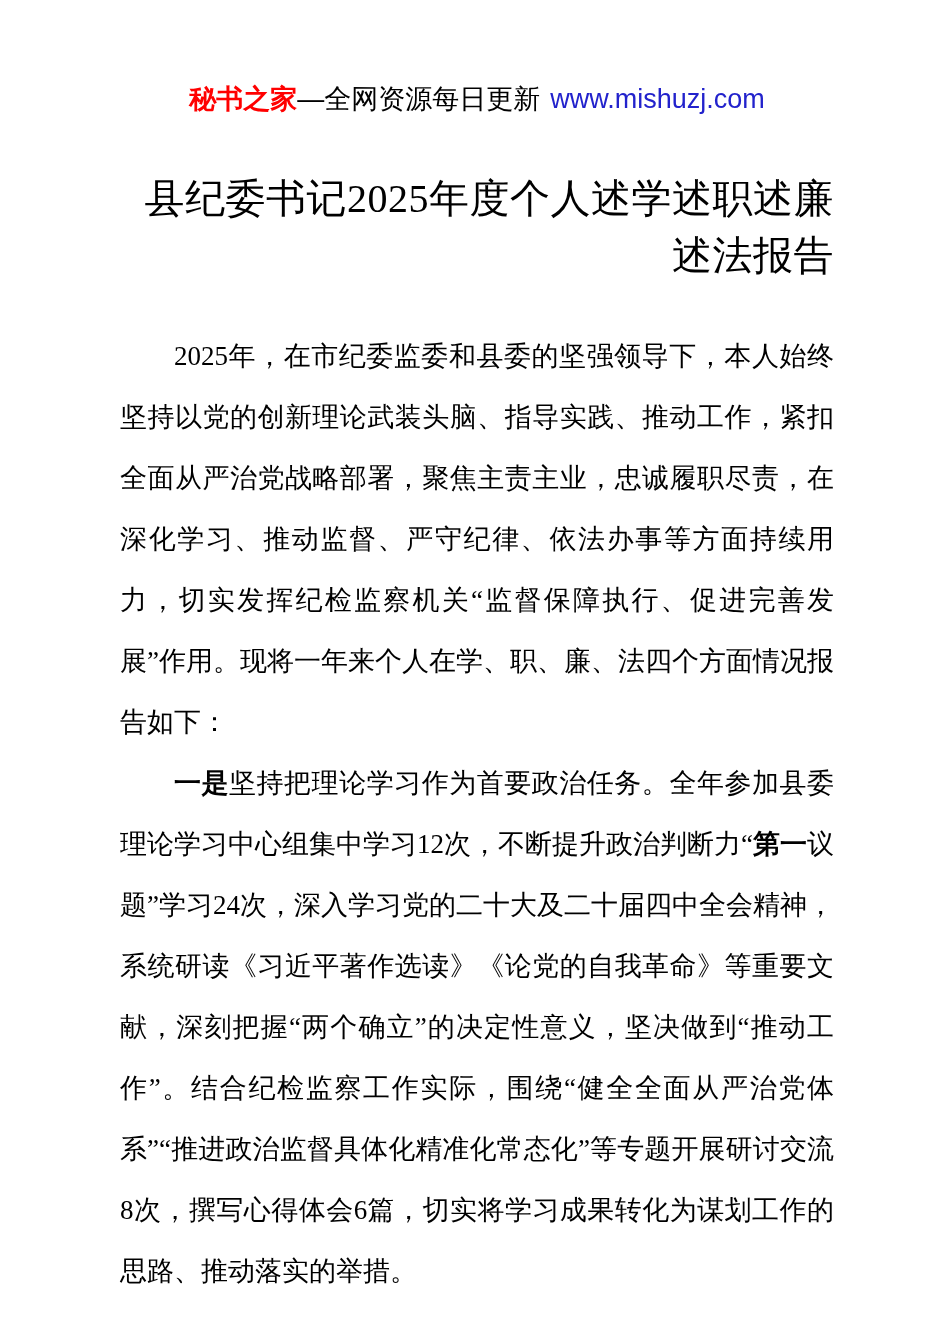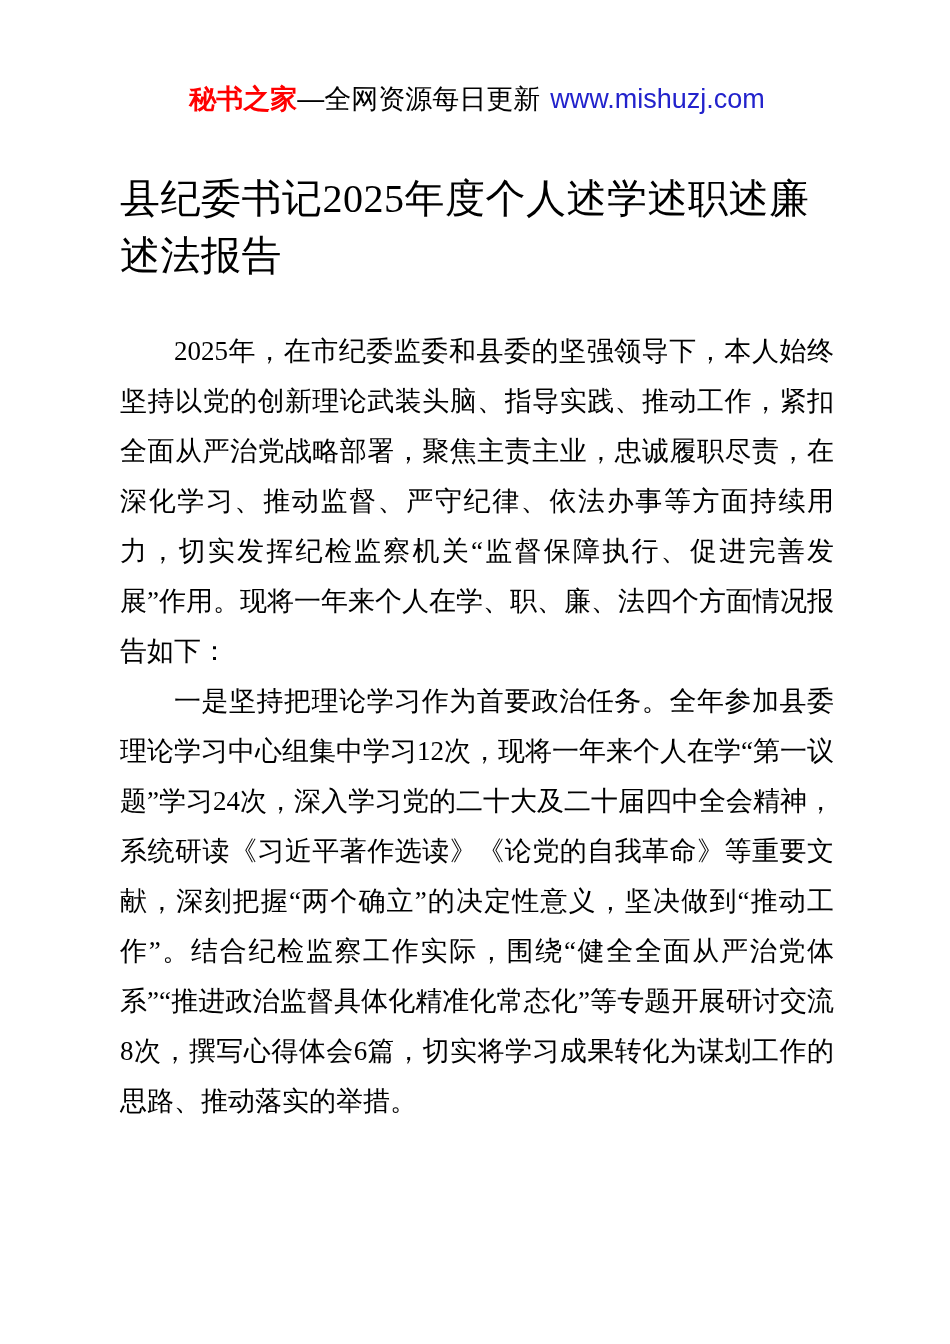--- a/index.html
+++ b/index.html
@@ -39,54 +39,54 @@
     font-weight: 400;
   }
   .url {
     color: #2222cc;
     text-decoration: none;
     margin-left: 10px;
     cursor: pointer;
   }
   .doc-title {
     margin: 55px 0 0 0;
-    text-align: left;
+    text-align: right;
     font-size: 40px;
     line-height: 57px;
     font-weight: 400;
     letter-spacing: 0.5px;
   }
   .doc-body {
     margin-top: 42px;
     font-size: 27px;
-    line-height: 50px;
+    line-height: 61px;
     text-align: justify;
     text-justify: inter-character;
   }
   p.para {
     margin: 0;
     padding: 0;
     text-indent: 2em;
     word-break: break-all;
   }
   .bold {
-    font-weight: 400;
+    font-weight: 700;
   }
 </style>
 </head>
 <body>
 
 <div class="page">
   <div class="content">
 
     <div class="site-header">
       <span class="brand" style="color: rgb(255, 0, 0);">秘书之家</span><span class="tagline">—全网资源每日更新</span><a class="url" href="#" style="color: rgb(34, 34, 204);">www.mishuzj.com</a>
     </div>
 
     <h1 class="doc-title">县纪委书记2025年度个人述学述职述廉述法报告</h1>
 
     <div class="doc-body" id="doc-body">
         <p class="para"><span class="">2025年，在市纪委监委和县委的坚强领导下，本人始终坚持以党的创新理论武装头脑、指导实践、推动工作，紧扣全面从严治党战略部署，聚焦主责主业，忠诚履职尽责，在深化学习、推动监督、严守纪律、依法办事等方面持续用力，切实发挥纪检监察机关“监督保障执行、促进完善发展”作用。现将一年来个人在学、职、廉、法四个方面情况报告如下：</span></p>
-        <p class="para"><span class="bold">一是</span><span class="">坚持把理论学习作为首要政治任务。全年参加县委理论学习中心组集中学习12次，现将一年来个人在学“</span><span class="bold">第一</span><span class="">议题”学习24次，深入学习党的二十大及二十届四中全会精神，系统研读《习近平著作选读》《论党的自我革命》等重要文献，深刻把握“两个确立”的决定性意义，坚决做到“推动工作”。结合纪检监察工作实际，围绕“健全全面从严治党体系”“推进政治监督具体化精准化常态化”等专题开展研讨交流8次，撰写心得体会6篇，切实将学习成果转化为谋划工作的思路、推动落实的举措。</span></p>
+        <p class="para"><span class="bold">一是</span><span class="">坚持把理论学习作为首要政治任务。全年参加县委理论学习中心组集中学习12次，不断提升政治判断力“</span><span class="bold">第一</span><span class="">议题”学习24次，深入学习党的二十大及二十届四中全会精神，系统研读《习近平著作选读》《论党的自我革命》等重要文献，深刻把握“两个确立”的决定性意义，坚决做到“推动工作”。结合纪检监察工作实际，围绕“健全全面从严治党体系”“推进政治监督具体化精准化常态化”等专题开展研讨交流8次，撰写心得体会6篇，切实将学习成果转化为谋划工作的思路、推动落实的举措。</span></p>
       </div>
 
   </div>
 </div>
 
 </body></html>

